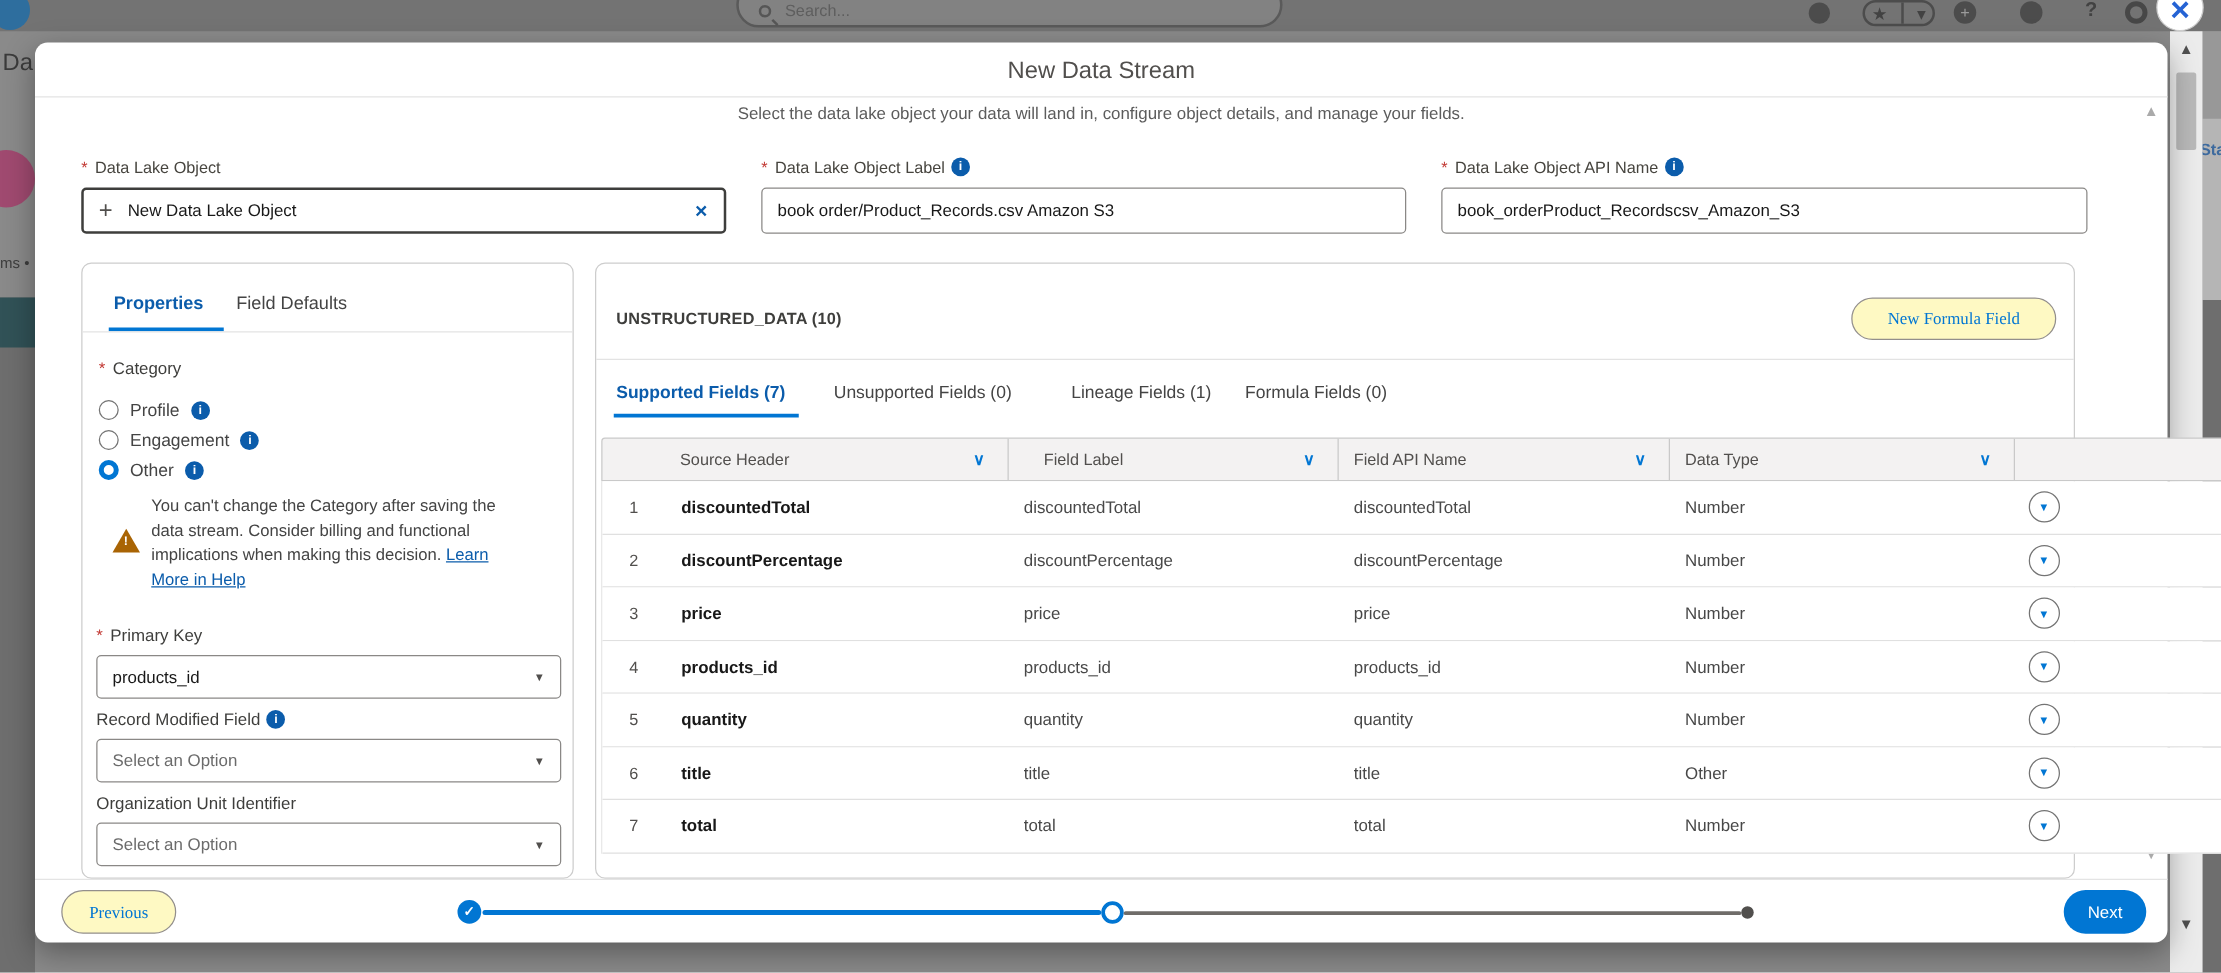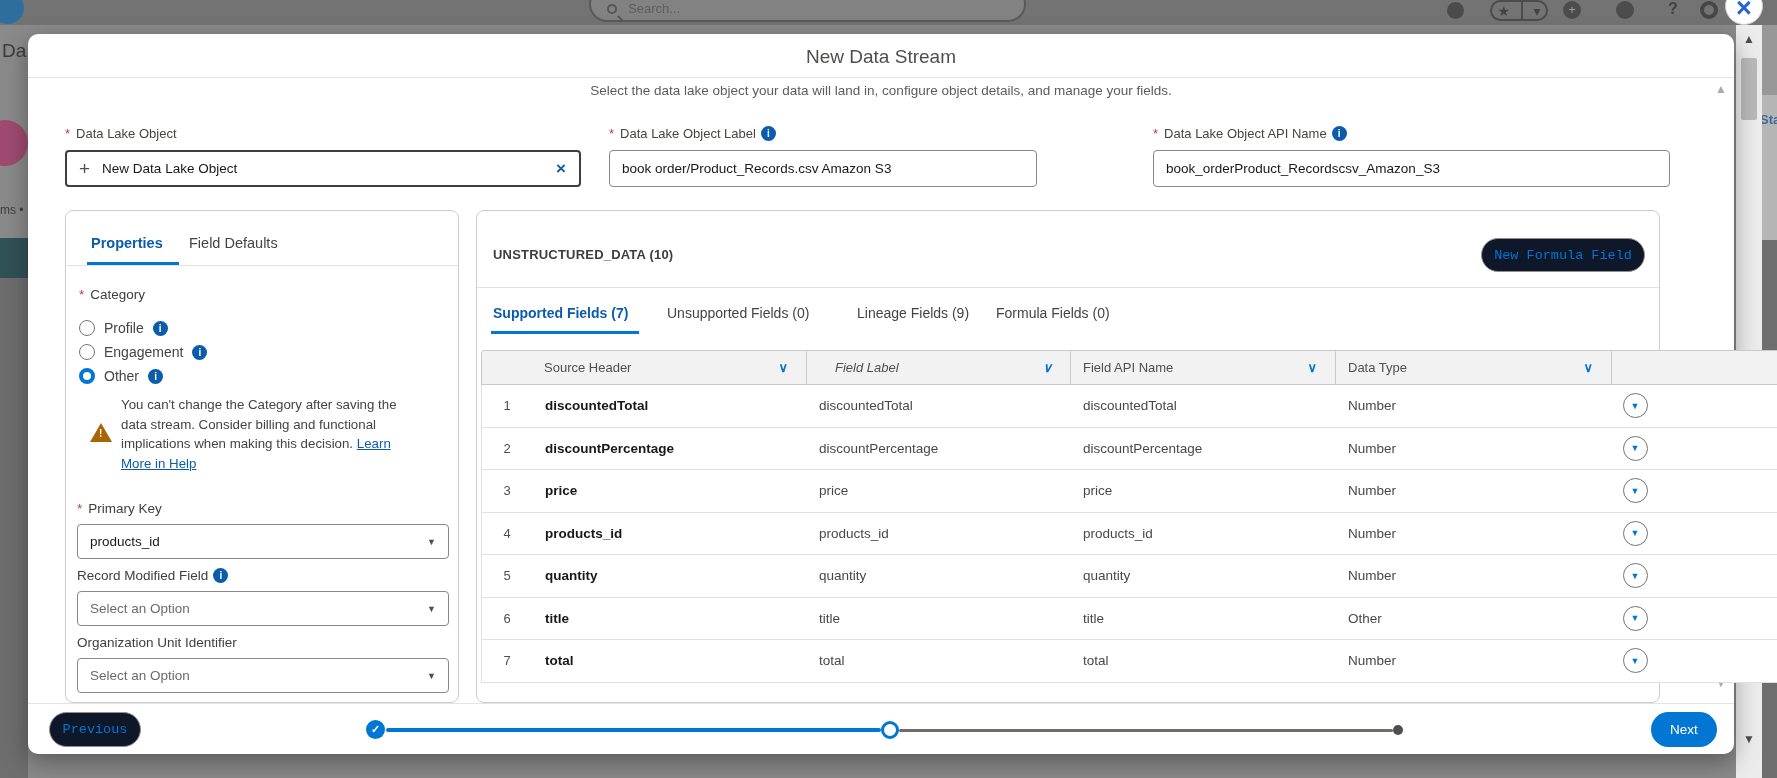--- a/index.html
+++ b/index.html
@@ -83,33 +83,33 @@
   .warn-text { font-size:13.3px; line-height:19.5px; color:#444; }
   .wlink { color:#0b5cab; text-decoration:underline; cursor:pointer; }
 
   .selectbox { height:35px; border:1px solid #8a8886; border-radius:4px; background:#fff; display:flex;
     align-items:center; justify-content:space-between; padding:0 12px; cursor:pointer; width:372px; }
   .selectbox .sval { font-size:13.5px; color:#181818; }
   .selectbox .sval.ph { color:#6b6b6b; }
   .caret { font-size:9px; color:#514f4d; }
 
   .objtitle { font-size:13px; font-weight:bold; color:#3e3e3c; letter-spacing:.2px; }
-  .pillbtn { border:1px solid #938f8c; border-radius:17.5px; background:#0f172a; color:#0176d3;
-    font-size:13.5px; display:flex; align-items:center; justify-content:center; cursor:pointer; font-family:Liberation Mono, monospace; }
+  .pillbtn { border:1px solid #938f8c; border-radius:17.5px; background:#fef9c3; color:#0176d3;
+    font-size:13.5px; display:flex; align-items:center; justify-content:center; cursor:pointer; font-family:Liberation Serif, serif; }
 
   .rtab { font-size:14px; color:#444; cursor:pointer; }
   .rtab.active { color:#0b5cab; font-weight:bold; }
 
   .tbl { left:4px; top:139px; width:1368px; }
   .thead { display:flex; height:35px; background:#f3f2f2; border:1px solid #c9c9c9; border-radius:3px 3px 0 0; }
   .th { display:flex; align-items:center; justify-content:space-between; font-size:13px; color:#514f4d;
     border-right:1px solid #c9c9c9; padding-right:18px; cursor:pointer; }
   .th .chev { color:#0176d3; font-weight:bold; font-size:13px; }
   .th0 { width:325px; padding-left:62px; }
-  .th1 { width:264px; padding-left:28px;font-style:italic; }
+  .th1 { width:264px; padding-left:28px; }
   .th2 { width:265px; padding-left:12px; }
   .th3 { width:276px; padding-left:12px;gap:24px; }
   .th4 { width:46px; border-right:none; }
   .tbody { border-left:1px solid #e2e2e2; border-right:1px solid #e2e2e2; }
   .trow { display:flex; height:42.5px; align-items:center; border-bottom:1px solid #e0e0e0; background:#fff; }
   .td-num { width:50px; text-align:center; font-size:13px; color:#514f4d; }
   .td-src { width:275px; padding-left:13px; font-size:13.5px; font-weight:bold; color:#181818; }
   .td-lbl { width:264px; padding-left:12px; font-size:13.5px; color:#484848; }
   .td-api { width:265px; padding-left:12px; font-size:13.5px; color:#484848; }
   .td-typ { width:276px; padding-left:12px; font-size:13.5px; color:#484848; }
@@ -194,21 +194,21 @@
       <span class="star">*</span>
       <span>Data Lake Object API Name</span>
       <span class="info">i</span>
     </div>
 
     <div class="abs inputbox ib-focus" style="left:37px; width:516px;">
       <span class="plusg">+</span>
       <input type="text" value="New Data Lake Object" style="">
       <span class="clearx">×</span>
     </div>
-    <div class="abs inputbox" style="left:581px; width:428px;">
+    <div class="abs inputbox" style="left:581px; width:516px;">
       <input type="text" value="book order/Product_Records.csv Amazon S3" style="">
     </div>
     <div class="abs inputbox" style="left:1125px; width:517px;">
       <input type="text" value="book_orderProduct_Recordscsv_Amazon_S3" style="">
     </div>
 
     <div class="abs card lcard">
       <div class="abs tab active" style="left:25px; top:24px;">Properties</div>
       <div class="abs tab" style="left:123px; top:24px;">Field Defaults</div>
       <div class="abs tabline" style="left:21px; top:51px; width:92px;"></div>
@@ -270,21 +270,21 @@
       </div>
     </div>
 
     <div class="abs card rcard">
       <div class="abs objtitle" style="left:16px; top:36px;">UNSTRUCTURED_DATA (10)</div>
       <button class="abs pillbtn" style="left:1004px; top:27px; width:164px; height:34px;">New Formula Field</button>
       <div class="abs card-div" style="top:76px;"></div>
 
       <div class="abs rtab active" style="left:16px; top:94px;">Supported Fields (7)</div>
       <div class="abs rtab" style="left:190px; top:94px;">Unsupported Fields (0)</div>
-      <div class="abs rtab" style="left:380px; top:94px;">Lineage Fields (9)</div>
+      <div class="abs rtab" style="left:380px; top:94px;">Lineage Fields (1)</div>
       <div class="abs rtab" style="left:519px; top:94px;">Formula Fields (0)</div>
       <div class="abs tabline" style="left:14px; top:120px; width:148px;"></div>
 
       <div class="abs tbl">
         <div class="thead">
           <div class="th th0">
             <span>Source Header</span>
             <span class="chev">∨</span>
           </div>
           <div class="th th1">

